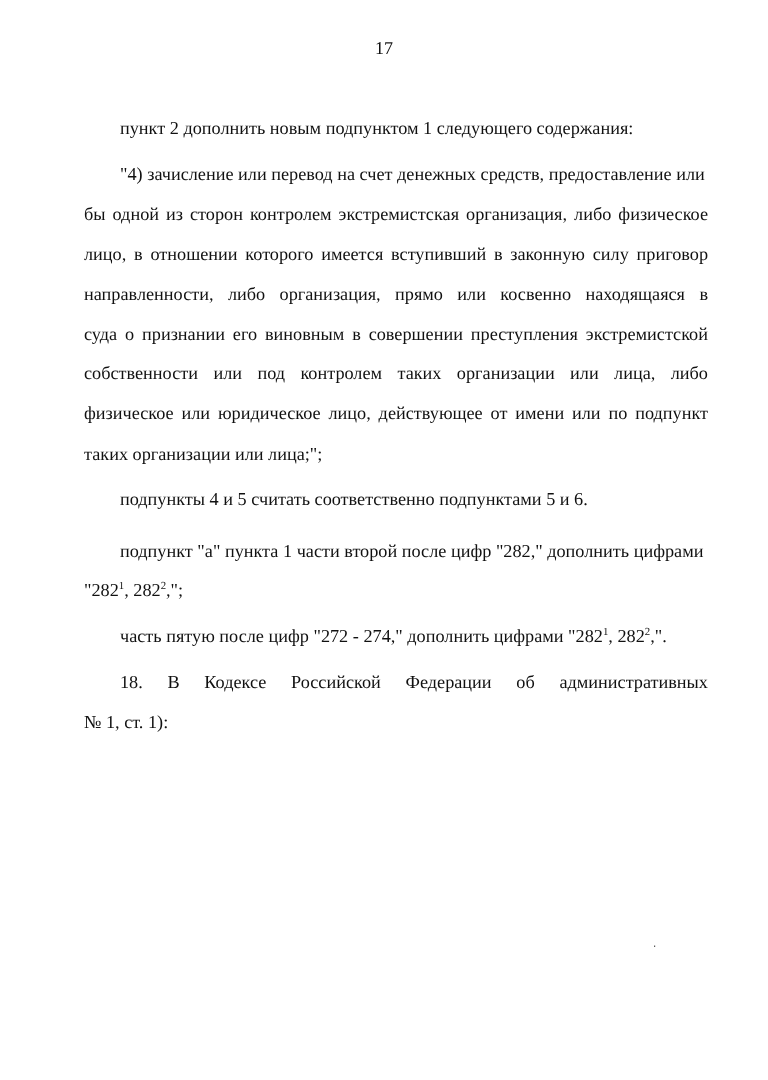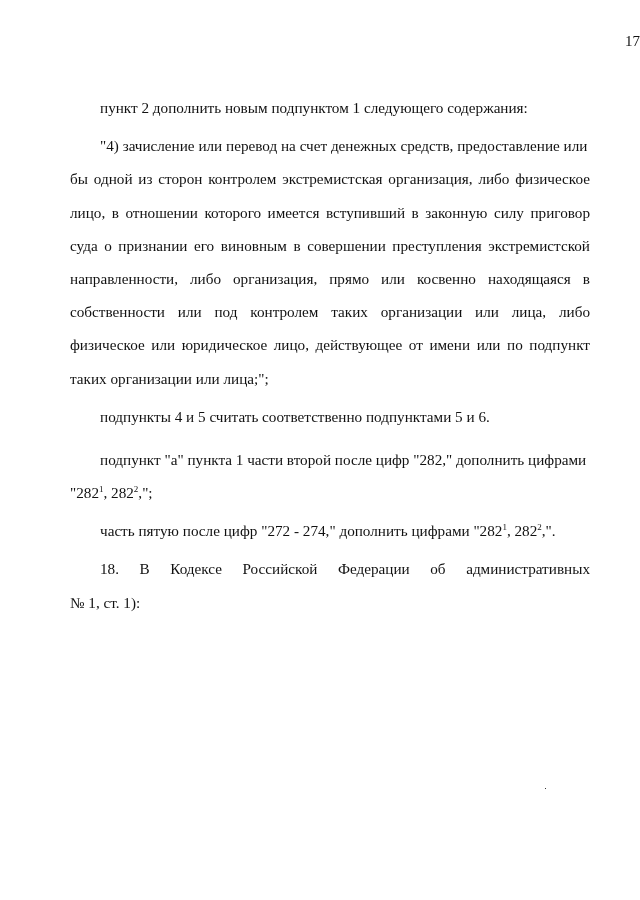--- a/index.html
+++ b/index.html
@@ -2,21 +2,21 @@
 <html><head>
 <meta charset="utf-8">
 <style>
   html, body { margin: 0; padding: 0; background: #ffffff; }
   body { width: 640px; height: 900px; position: relative; overflow: hidden; }
   .page {
     position: absolute; left: 0; top: 0; width: 640px; height: 900px; background: #ffffff;
     font-family: "Liberation Serif", "DejaVu Serif", serif; color: #111111;
   }
   .page-number {
-    position: absolute; top: 33px; left: 0; width: 640px; text-align: right;
+    position: absolute; top: 33px; left: 0; width: 640px; text-align: center;
     font-size: 15px;
   }
   .body-text {
     position: absolute; left: 70px; top: 91px; width: 520px;
     font-size: 15.2px; line-height: 33.2px;
   }
   .line { display: block; white-space: nowrap; height: 33.2px; }
   .just { text-align: justify; text-align-last: justify; white-space: normal; }
   .indent { padding-left: 30px; }
   .gap { height: 33.2px; }
@@ -33,22 +33,22 @@
 
     <div>
       <span class="line indent">пункт 2 дополнить новым подпунктом 1 следующего содержания:</span>
     </div>
     <div class="gap" style="height:5px"></div>
 
     <div>
       <span class="line indent">"4) зачисление или перевод на счет денежных средств, предоставление или</span>
       <span class="line just">бы одной из сторон контролем экстремистская организация, либо физическое</span>
       <span class="line just">лицо, в отношении которого имеется вступивший в законную силу приговор</span>
+      <span class="line just">направленности, либо организация, прямо или косвенно находящаяся в</span>
       <span class="line just">суда о признании его виновным в совершении преступления экстремистской</span>
-      <span class="line just">направленности, либо организация, прямо или косвенно находящаяся в</span>
       <span class="line just">собственности или под контролем таких организации или лица, либо</span>
       <span class="line just">физическое или юридическое лицо, действующее от имени или по подпункт</span>
       <span class="line">таких организации или лица;";</span>
     </div>
     <div style="height:5px"></div>
 
     <div>
       <span class="line indent">подпункты 4 и 5 считать соответственно подпунктами 5 и 6.</span>
     </div>
     <div style="height:5px"></div>

